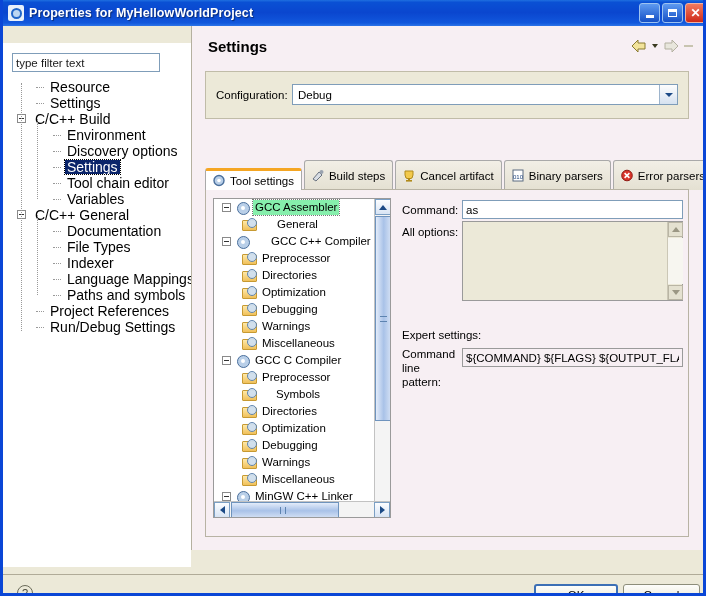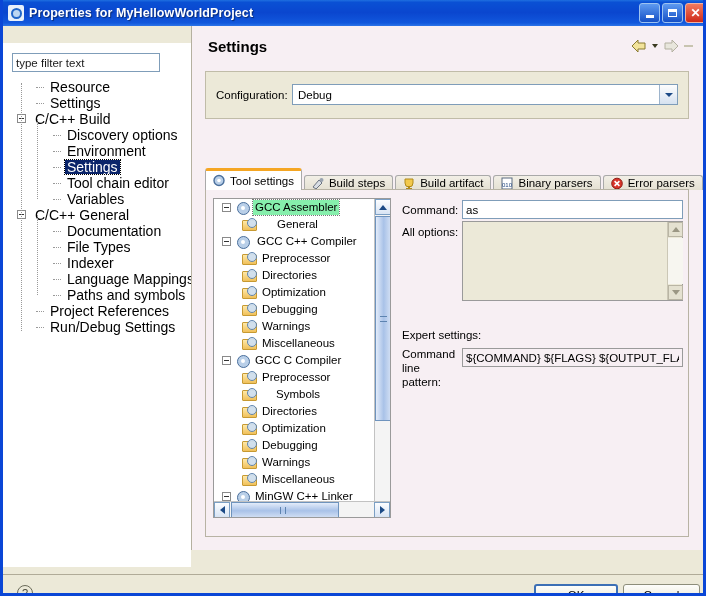--- a/index.html
+++ b/index.html
@@ -177,21 +177,21 @@
     border-top: 4px solid #1c4a86;
   }
 
   
   #tabs {
     position: absolute; left: 13px; top: 142px;
     display: flex; align-items: flex-end;
     height: 22px;
   }
   .tab {
-    height: 15px;
+    height: 30px;
     display: flex; align-items: center; gap: 4px;
     padding: 0 7px 0 6px;
     font-size: 11.5px;
     border: 1px solid #a9a9a9;
     border-bottom: none;
     border-top-left-radius: 3px;
     border-top-right-radius: 3px;
     background: linear-gradient(to bottom,#f2efe6,#e4e0d2);
     margin-right: 2px;
     white-space: nowrap;
@@ -427,25 +427,25 @@
           <div class="trow">
             <div class="dotstub" style="left: 33px; top: 8px;"></div>
             <span class="tlabel" style="margin-left: 45px;">Settings</span>
           </div>
           <div class="trow">
             <div class="expander" style="left: 14px; top: 3px;"></div>
             <span class="tlabel" style="margin-left: 30px;">C/C++ Build</span>
           </div>
           <div class="trow">
             <div class="dotstub" style="left: 50px; top: 8px;"></div>
+            <span class="tlabel" style="margin-left: 62px;">Environment</span>
+          </div>
+          <div class="trow">
+            <div class="dotstub" style="left: 50px; top: 8px;"></div>
             <span class="tlabel" style="margin-left: 62px;">Discovery options</span>
-          </div>
-          <div class="trow">
-            <div class="dotstub" style="left: 50px; top: 8px;"></div>
-            <span class="tlabel" style="margin-left: 62px;">Environment</span>
           </div>
           <div class="trow sel">
             <div class="dotstub" style="left: 50px; top: 8px;"></div>
             <span class="tlabel" style="margin-left: 62px;">Settings</span>
           </div>
           <div class="trow">
             <div class="dotstub" style="left: 50px; top: 8px;"></div>
             <span class="tlabel" style="margin-left: 62px;">Tool chain editor</span>
           </div>
           <div class="trow">
@@ -533,21 +533,21 @@
                 <circle cx="10.5" cy="3" r="2" fill="#9aa3b0"></circle>
               </svg></span>
             <span>Build steps</span>
           </div>
           <div class="tab">
             <span class="tabicon"><svg width="14" height="13">
                 <path d="M3 2 h8 v4 a4 4 0 0 1 -8 0 z" fill="#f2c94c" stroke="#b08a1a" stroke-width="1"></path>
                 <rect x="6" y="9" width="2" height="3" fill="#b08a1a"></rect>
                 <rect x="4" y="11" width="6" height="1.6" fill="#b08a1a"></rect>
               </svg></span>
-            <span>Build artifact</span>
+            <span>Cancel artifact</span>
           </div>
           <div class="tab">
             <span class="tabicon"><svg width="14" height="13">
                 <rect x="2" y="1" width="10" height="11" fill="#fff" stroke="#5a6b80" stroke-width="1"></rect>
                 <text x="7" y="9.5" font-size="6" text-anchor="middle" fill="#21467e" font-family="Liberation Sans">010</text>
               </svg></span>
             <span>Binary parsers</span>
           </div>
           <div class="tab">
             <span class="tabicon"><svg width="14" height="13">
@@ -567,21 +567,21 @@
                 <span class="icon-gear" style="margin-left: 22px;"></span>
                 <span class="ttlabel" style="margin-left: 3px;">GCC Assembler</span>
               </div>
               <div class="ttrow">
                 <span class="icon-folder" style="margin-left: 28px;"></span>
                 <span class="ttlabel" style="margin-left: 18px;">General</span>
               </div>
               <div class="ttrow">
                 <div class="expander" style="left: 8px; top: 4px;"></div>
                 <span class="icon-gear" style="margin-left: 22px;"></span>
-                <span class="ttlabel" style="margin-left: 5px;">GCC C++ Compiler</span>
+                <span class="ttlabel" style="margin-left: 19px;">GCC C++ Compiler</span>
               </div>
               <div class="ttrow">
                 <span class="icon-folder" style="margin-left: 28px;"></span>
                 <span class="ttlabel" style="margin-left: 3px;">Preprocessor</span>
               </div>
               <div class="ttrow">
                 <span class="icon-folder" style="margin-left: 28px;"></span>
                 <span class="ttlabel" style="margin-left: 3px;">Directories</span>
               </div>
               <div class="ttrow">

